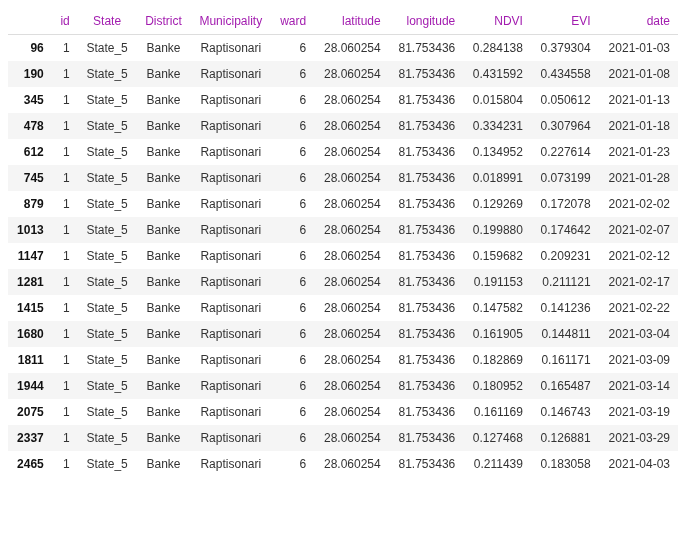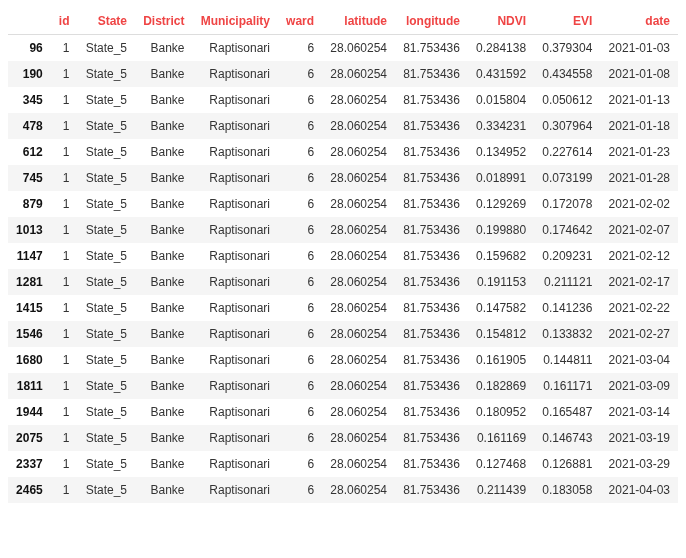--- a/index.html
+++ b/index.html
@@ -9,27 +9,27 @@
     margin: 0;
     padding: 8px;
     background: #fff;
   }
   table {
     border-collapse: collapse;
     width: 100%;
   }
   th {
     text-align: right;
-    font-weight: 700;
-    color: #ef4444;
+    font-weight: 400;
+    color: #a21caf;
     padding: 6px 8px;
     border-bottom: 1px solid #ddd;
     white-space: nowrap;
   }
-  th.left, td.left { text-align: right; }
+  th.left, td.left { text-align: center; }
   td {
     text-align: right;
     padding: 6px 8px;
     white-space: nowrap;
     color: #333;
   }
   td.idx {
     font-weight: 700;
     color: #111;
   }
@@ -194,33 +194,20 @@
         <td class="left">Banke</td>
         <td class="left">Raptisonari</td>
         <td>6</td>
         <td>28.060254</td>
         <td>81.753436</td>
         <td>0.147582</td>
         <td>0.141236</td>
         <td>2021-02-22</td>
       </tr>
       <tr>
-        <td class="idx">1546</td>
-        <td>1</td>
-        <td class="left">State_5</td>
-        <td class="left">Banke</td>
-        <td class="left">Raptisonari</td>
-        <td>6</td>
-        <td>28.060254</td>
-        <td>81.753436</td>
-        <td>0.154812</td>
-        <td>0.133832</td>
-        <td>2021-02-27</td>
-      </tr>
-      <tr>
         <td class="idx">1680</td>
         <td>1</td>
         <td class="left">State_5</td>
         <td class="left">Banke</td>
         <td class="left">Raptisonari</td>
         <td>6</td>
         <td>28.060254</td>
         <td>81.753436</td>
         <td>0.161905</td>
         <td>0.144811</td>

